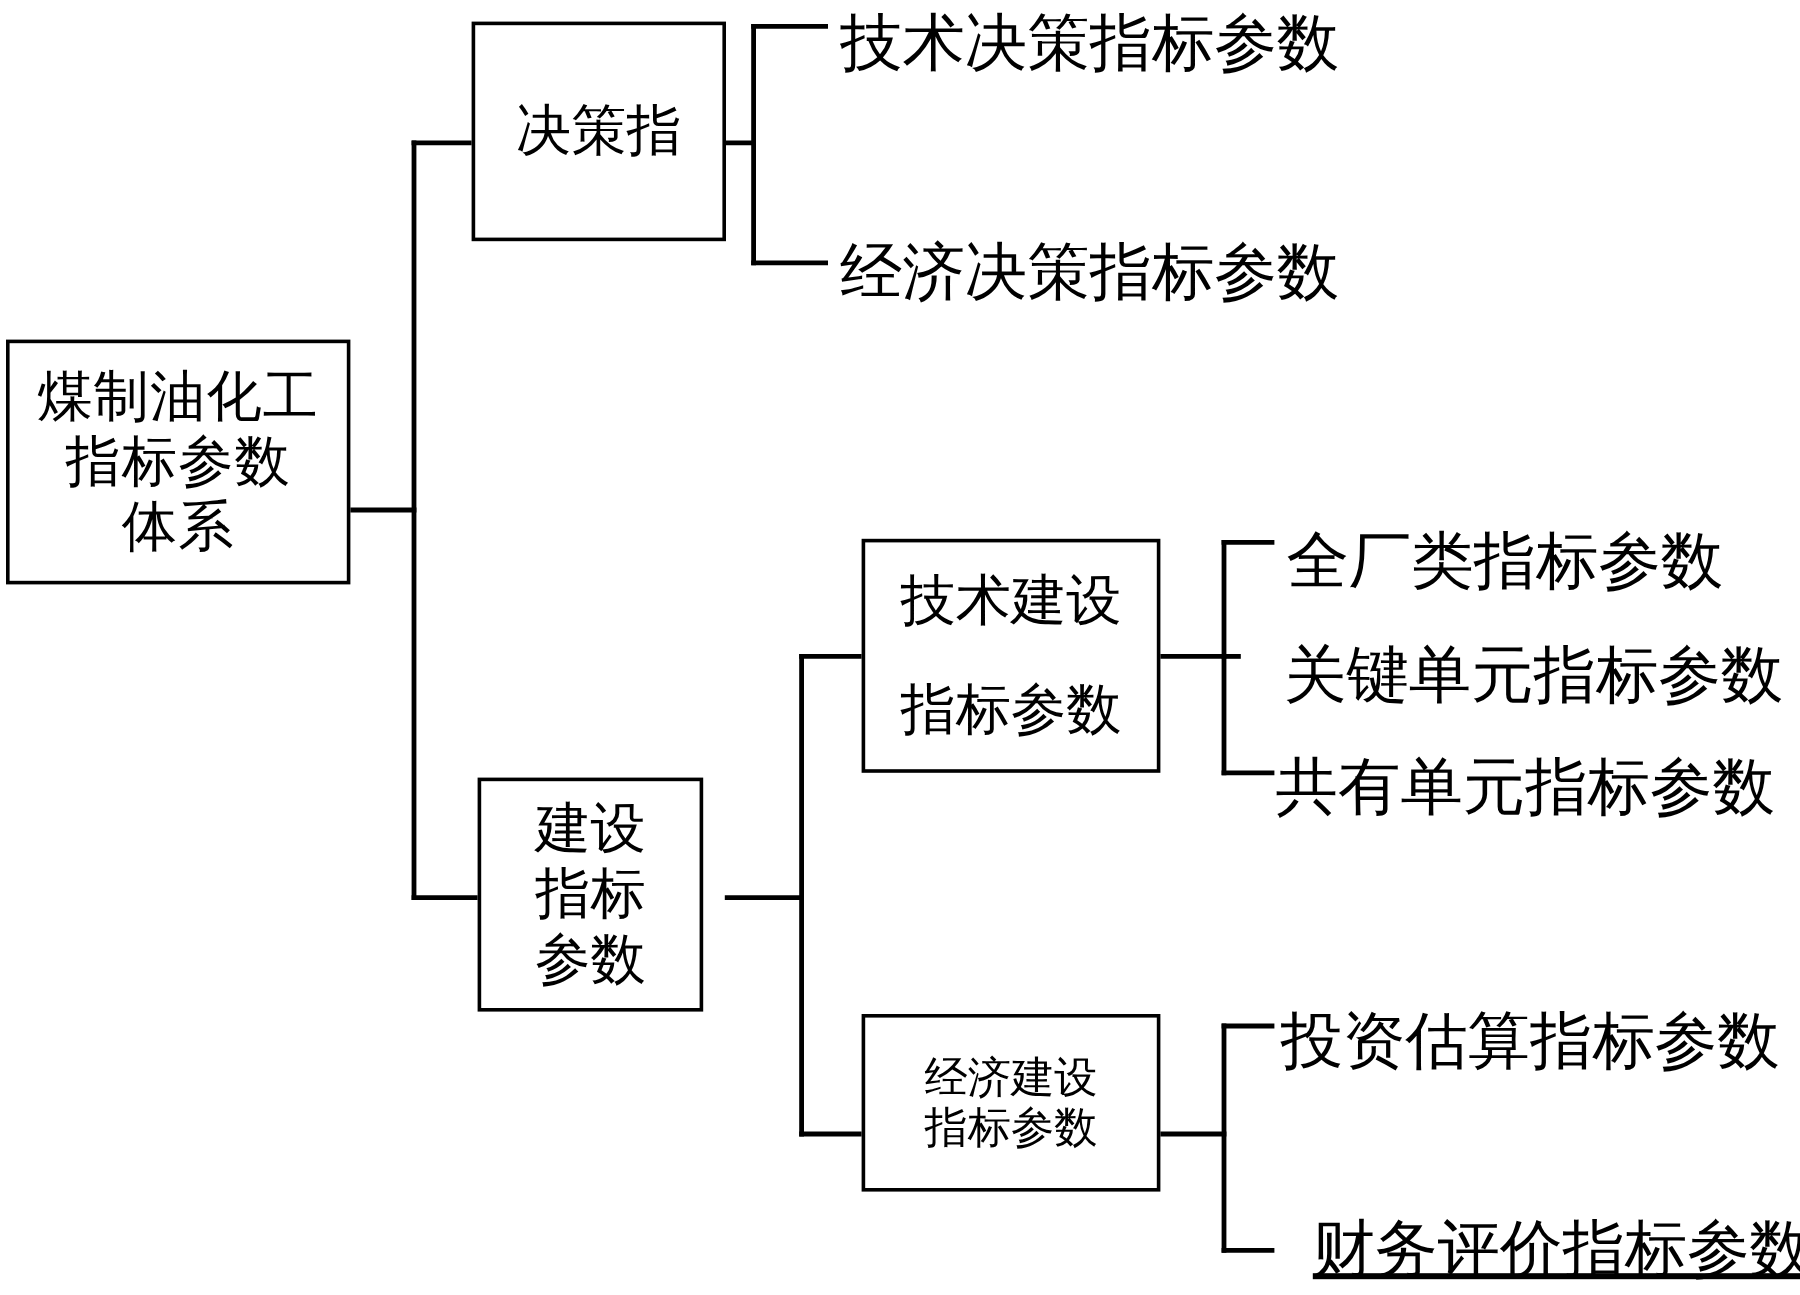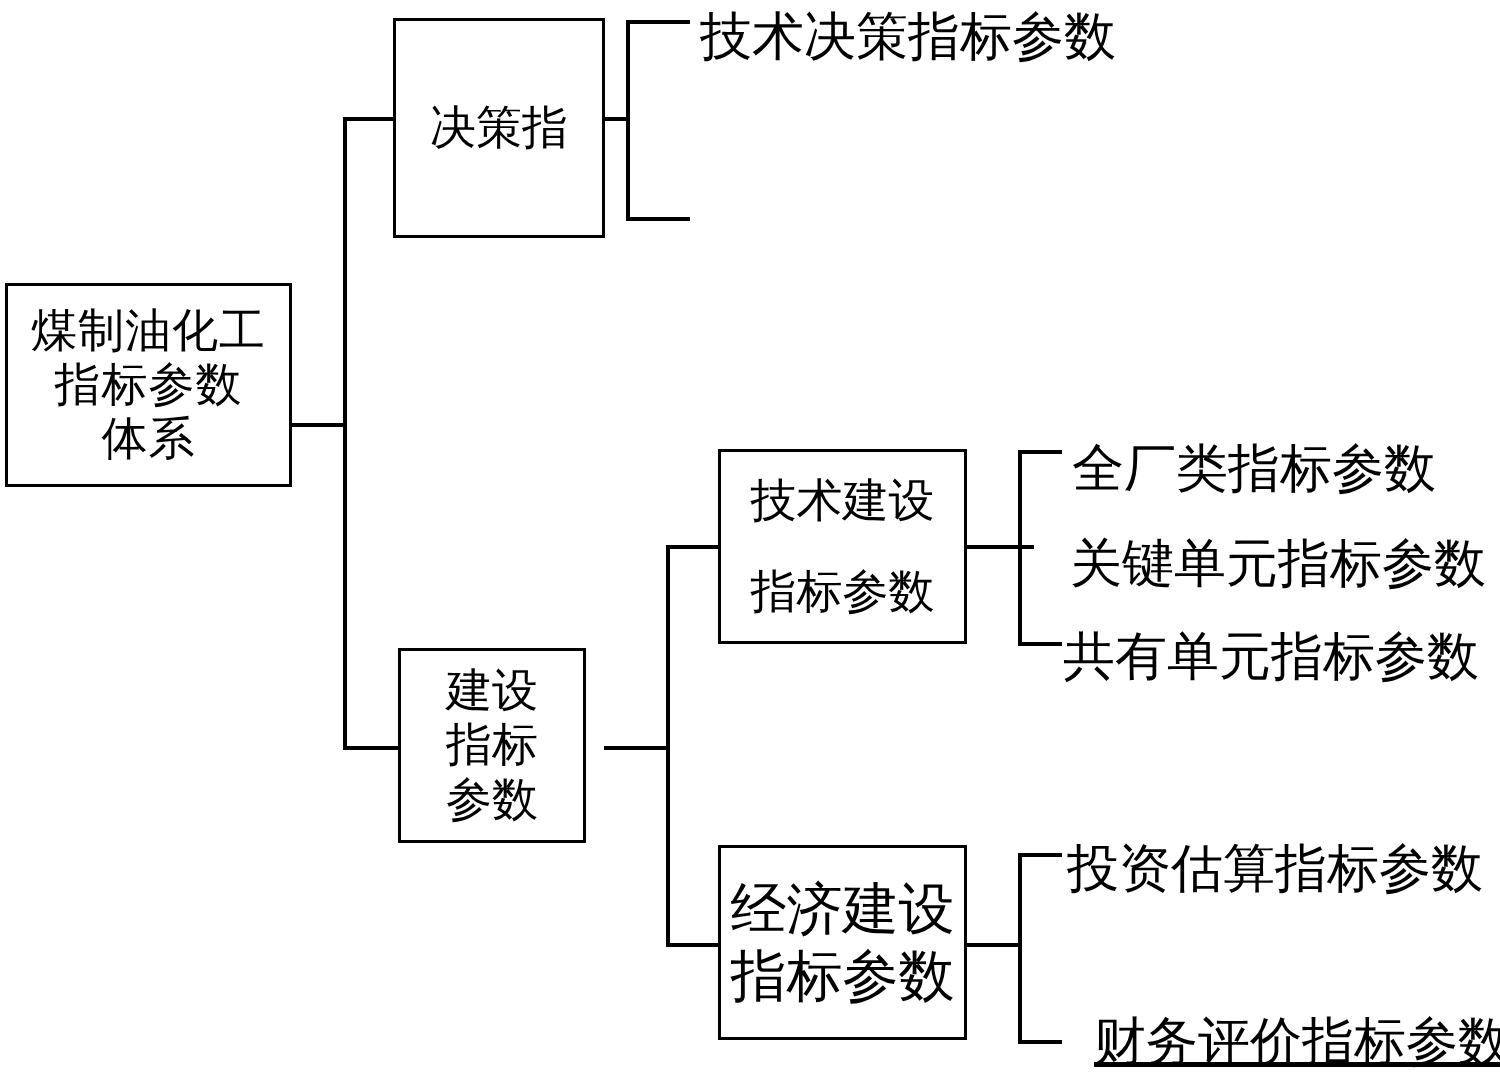--- a/index.html
+++ b/index.html
@@ -47,35 +47,35 @@
     line-height: 1.1;
   }
 
   
   #root-node {
     left: 5px;  top: 283px;  width: 287px; height: 204px;
     font-size: 46px;
     letter-spacing: 1px;
   }
   #decision-node {
-    left: 393px; top: 18px; width: 212px; height: 220px;
+    left: 393px; top: 18px; width: 212px; height: 183px;
     font-size: 46px;
   }
   #construction-node {
     left: 398px; top: 648px; width: 188px; height: 195px;
     font-size: 46px;
   }
   #tech-construction-node {
     left: 718px; top: 449px; width: 249px; height: 195px;
     font-size: 46px;
     gap: 36px;
   }
   #econ-construction-node {
-    left: 718px; top: 845px; width: 249px; height: 195px;
-    font-size: 56px;
+    left: 718px; top: 845px; width: 249px; height: 148px;
+    font-size: 36px;
   }
 
   .leaf-label { font-size: 52px; }
   #leaf-tech-decision   { left: 700px;  top: 8px; }
   #leaf-econ-decision   { left: 700px;  top: 199px; }
   #leaf-whole-plant     { left: 1072px; top: 440px; }
   #leaf-key-unit        { left: 1042px; top: 535px; margin-left: 28px; }
   #leaf-common-unit     { left: 1063px; top: 628px; }
   #leaf-invest-est      { left: 1067px; top: 840px; }
   #leaf-finance-eval    { left: 1094px; top: 1013px; text-decoration: underline; }
@@ -136,19 +136,20 @@
     <span class="line">技术建设</span>
     <span class="line">指标参数</span>
   </div>
 
   <div class="node-box" id="econ-construction-node">
     <span class="line">经济建设</span>
     <span class="line">指标参数</span>
   </div>
 
   <div class="leaf-label" id="leaf-tech-decision">技术决策指标参数</div>
+  <div class="leaf-label" id="leaf-econ-decision">经济决策指标参数</div>
   <div class="leaf-label" id="leaf-whole-plant">全厂类指标参数</div>
   <div class="leaf-label" id="leaf-key-unit">关键单元指标参数</div>
   <div class="leaf-label" id="leaf-common-unit">共有单元指标参数</div>
   <div class="leaf-label" id="leaf-invest-est">投资估算指标参数</div>
   <div class="leaf-label" id="leaf-finance-eval">财务评价指标参数</div>
 
 </div>
 
 </body></html>

